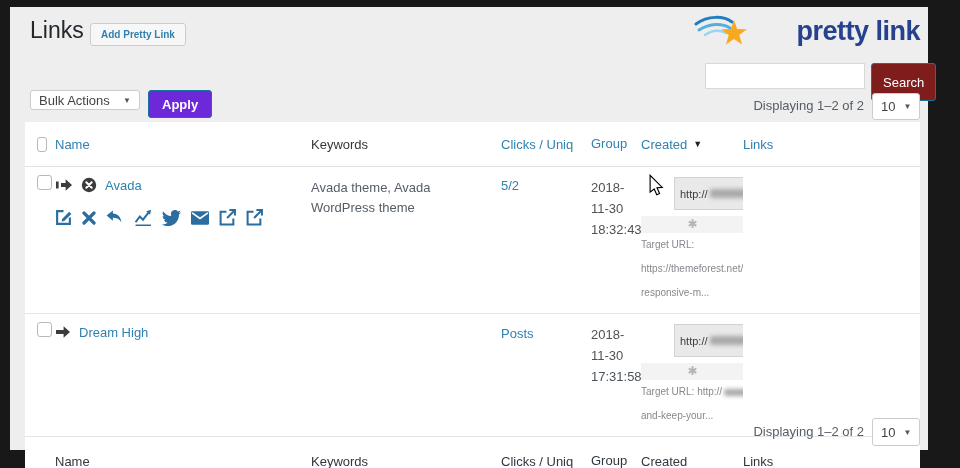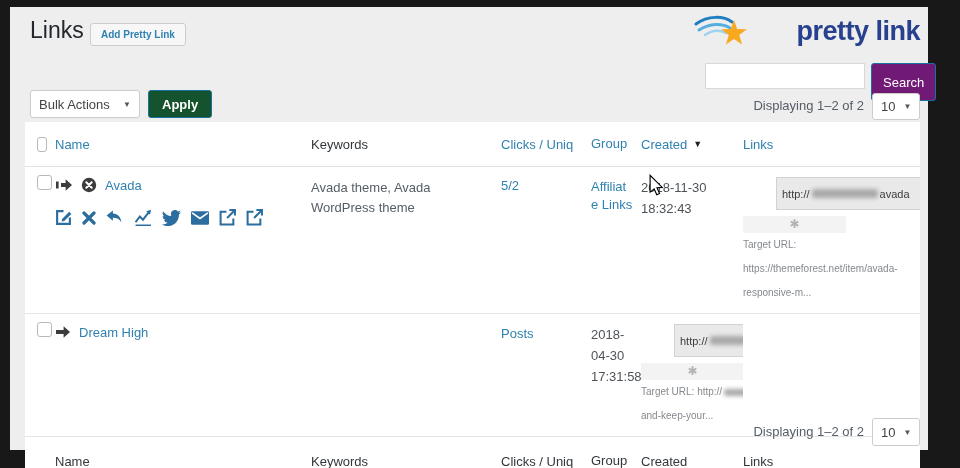--- a/index.html
+++ b/index.html
@@ -10,29 +10,29 @@
   
   .page-title { position:absolute; left:20px; top:10px; font-size:23px; font-weight:400; color:#23282d; }
   .add-btn { position:absolute; left:80px; top:16px; font-size:10px; font-weight:bold; color:#2f81b0;
              background:#f7f7f7; border:1px solid #cccccc; border-radius:3px; padding:5px 10px; cursor:pointer; }
   .logo { position:absolute; right:8px; top:4px; display:flex; align-items:center;gap:43px; }
   .logo-text { font-size:27px; font-weight:bold; color:#27418f; letter-spacing:-0.5px; margin-left:2px; }
 
   
   .search-input { position:absolute; left:695px; top:56px; width:160px; height:26px; border:1px solid #d8d8d8;
                   background:#ffffff; padding:0 6px; font-size:13px; }
-  .search-btn { position:absolute; left:861px; top:56px; height:38px; padding:0 11px; background:#701a75;
+  .search-btn { position:absolute; left:861px; top:56px; height:38px; padding:0 11px; background:#7f1d1d;
                 border:1px solid #16729f; border-radius:3px; color:#fff; font-size:13px; cursor:pointer; }
 
   
   .select-box { position:absolute; background:#fff; border:1px solid #cccccc; border-radius:3px;
                 display:flex; align-items:center; justify-content:space-between; padding:0 8px;
                 font-size:13px; color:#444; cursor:pointer; }
-  .bulk-select { left:20px; top:83px; width:110px; height:28px; }
-  .apply-btn { position:absolute; left:138px; top:83px; height:28px; padding:0 13px; background:#14532d;
+  .bulk-select { left:20px; top:83px; width:110px; height:20px; }
+  .apply-btn { position:absolute; left:138px; top:83px; height:28px; padding:0 13px; background:#6d28d9;
                border:1px solid #16729f; border-radius:3px; color:#fff; font-size:13px; font-weight:bold; cursor:pointer; }
   .caret { font-size:8px; color:#555; margin-left:8px; }
   .displaying-top { position:absolute; right:64px; top:91px; font-size:13px; color:#555d66; }
   .perpage-top { right:8px; top:86px; width:48px; height:27px; }
   .displaying-bottom { position:absolute; right:64px; top:417px; font-size:13px; color:#555d66; }
   .perpage-bottom { right:8px; top:411px; width:48px; height:28px; }
 
   
   .list-table { position:absolute; left:15px; top:115px; width:895px; background:#ffffff; }
   .tr { display:grid; grid-template-columns:30px 256px 190px 90px 50px 102px auto; }
@@ -197,21 +197,20 @@
             <svg width="17" height="17" viewBox="0 0 16 16" fill="none" stroke="currentColor" stroke-width="1.9">
               <path d="M7 2.5H1.5v12h12V9"></path>
                   <path d="M9.8 1h5.2v5.2"></path>
                   <path d="M14.4 1.6L7.6 8.4"></path>
             </svg>
               </span>
         </div>
       </div>
       <div class="kw-cell">Avada theme, Avada WordPress theme</div>
       <div class="blue-cell"><a class="name-link">5/2</a></div>
-      <div class="blue-cell group-col"><a class="name-link">Affiliate Links</a></div>
       <div class="created-cell">2018-11-30 18:32:43</div>
       <div class="links-cell">
         <div class="url-box">
           <span>http://</span>
               <span class="redacted r-url1"></span>
               <span>avada</span>
         </div>
         <div class="hash-bar">✱</div>
         <div class="target-url">
           <span>Target URL: https://themeforest.net/item/avada-</span><br>
@@ -227,21 +226,21 @@
           <span class="dark-icon">
             <svg width="16" height="16" viewBox="0 0 16 16" fill="currentColor">
               <path d="M1 6h7.6V2.2L15 8l-6.4 5.8V10H1z"></path>
             </svg>
           </span>
           <a class="name-link">Dream High</a>
         </div>
       </div>
       <div class="kw-cell"></div>
       <div class="blue-cell group-col"><a class="name-link">Posts</a></div>
-      <div class="created-cell">2018-04-30 17:31:58</div>
+      <div class="created-cell">2018-11-30 17:31:58</div>
       <div class="links-cell">
         <div class="url-box">
           <span>http://</span>
               <span class="redacted r-url2"></span>
               <span>high</span>
         </div>
         <div class="hash-bar">✱</div>
         <div class="target-url">
           <span>Target URL: http://</span><span class="redacted r-tgt"></span><span>ream-big-</span><br>
           <span>and-keep-your...</span>

